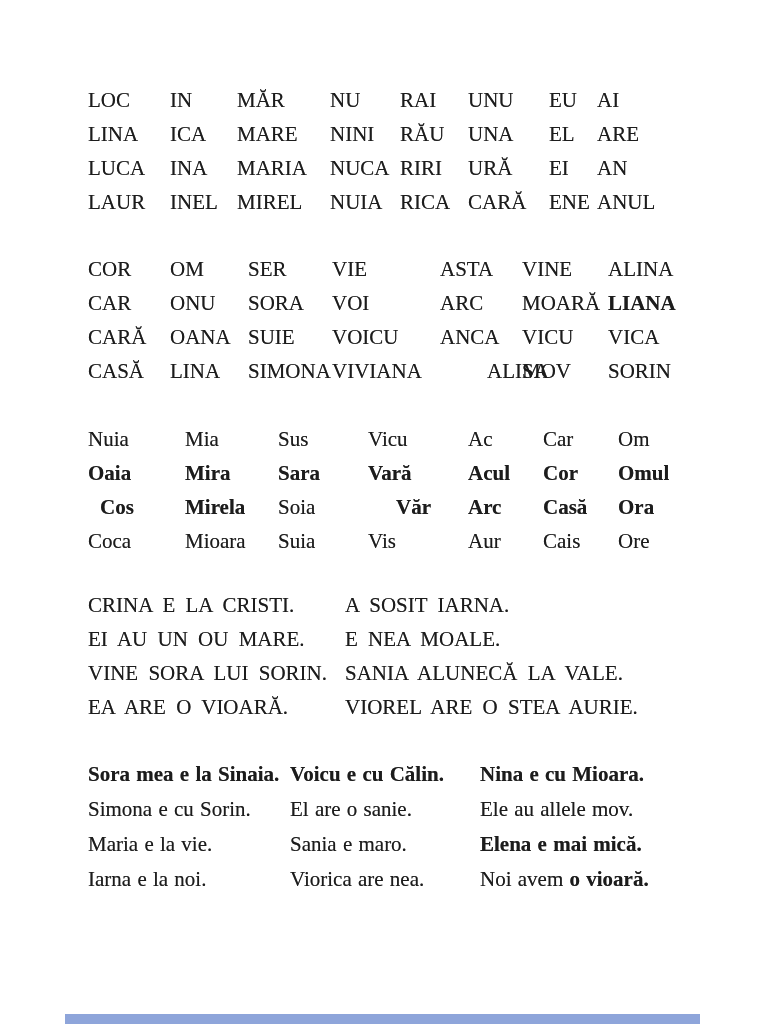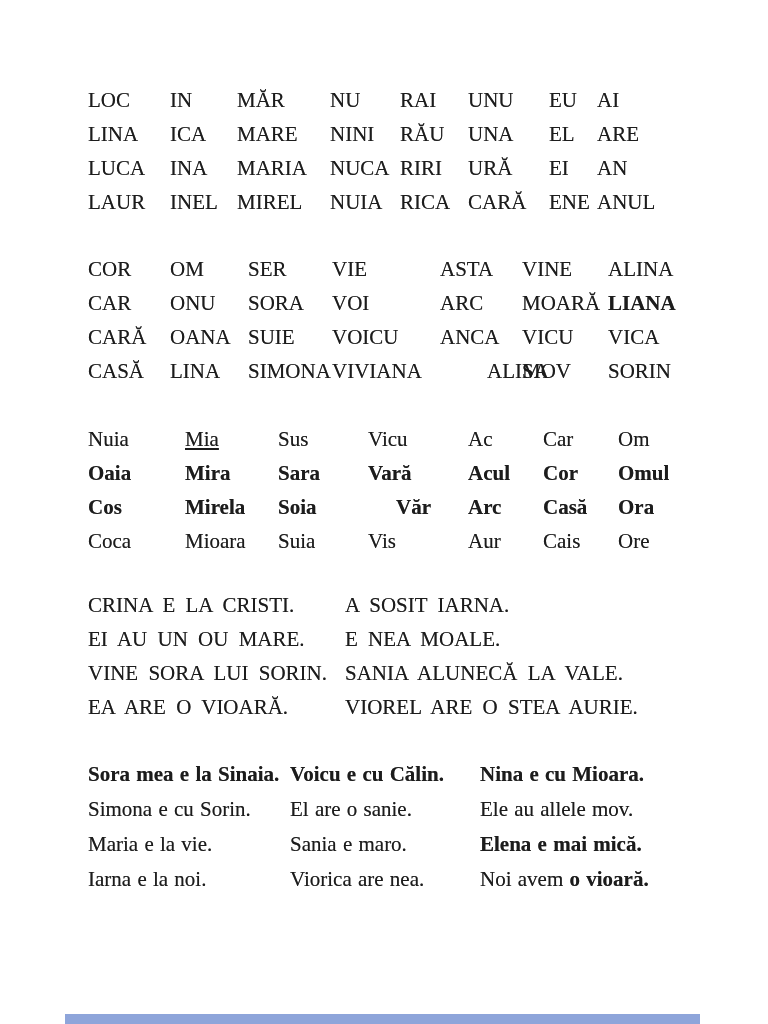--- a/index.html
+++ b/index.html
@@ -124,40 +124,40 @@
         <span class="cell" style="left: 244px;"><span style="font-weight: 400;">VIVIANA</span></span>
         <span class="cell" style="left: 352px; margin-left: 47px;"><span style="font-weight: 400;">ALISA</span></span>
         <span class="cell" style="left: 434px;"><span style="font-weight: 400;">MOV</span></span>
         <span class="cell" style="left: 520px;"><span style="font-weight: 400;">SORIN</span></span>
       </div>
     </div>
 
   <div class="word-grid" style="top: 422px; left: 88px; font-size: 21px; word-spacing: 0px; color: rgb(28, 28, 28);">
       <div class="grid-row" style="height: 34px; line-height: 34px;">
         <span class="cell" style="left: 0px;"><span style="font-weight: 400;">Nuia</span></span>
-        <span class="cell" style="left: 97px; text-decoration: underline;"><span style="font-weight: 400;">Mia</span></span>
+        <span class="cell" style="left: 97px;"><span style="font-weight: 400;">Mia</span></span>
         <span class="cell" style="left: 190px;"><span style="font-weight: 400;">Sus</span></span>
         <span class="cell" style="left: 280px;"><span style="font-weight: 400;">Vicu</span></span>
         <span class="cell" style="left: 380px;"><span style="font-weight: 400;">Ac</span></span>
         <span class="cell" style="left: 455px;"><span style="font-weight: 400;">Car</span></span>
         <span class="cell" style="left: 530px;"><span style="font-weight: 400;">Om</span></span>
       </div>
       <div class="grid-row" style="height: 34px; line-height: 34px;">
         <span class="cell" style="left: 0px;"><span style="font-weight: 700;">Oaia</span></span>
         <span class="cell" style="left: 97px;"><span style="font-weight: 700;">Mira</span></span>
         <span class="cell" style="left: 190px;"><span style="font-weight: 700;">Sara</span></span>
         <span class="cell" style="left: 280px;"><span style="font-weight: 700;">Vară</span></span>
         <span class="cell" style="left: 380px;"><span style="font-weight: 700;">Acul</span></span>
         <span class="cell" style="left: 455px;"><span style="font-weight: 700;">Cor</span></span>
         <span class="cell" style="left: 530px;"><span style="font-weight: 700;">Omul</span></span>
       </div>
       <div class="grid-row" style="height: 34px; line-height: 34px;">
-        <span class="cell" style="left: 0px;"><span style="font-weight: 700;">Cos</span></span>
+        <span class="cell" style="left: 0px;"><span style="font-weight: 700; margin-left: 12px;">Cos</span></span>
         <span class="cell" style="left: 97px;"><span style="font-weight: 700;">Mirela</span></span>
-        <span class="cell" style="left: 190px;"><span style="font-weight: 700;">Soia</span></span>
+        <span class="cell" style="left: 190px;"><span style="font-weight: 400;">Soia</span></span>
         <span class="cell" style="left: 296px; margin-left: 12px;"><span style="font-weight: 700;">Văr</span></span>
         <span class="cell" style="left: 380px;"><span style="font-weight: 700;">Arc</span></span>
         <span class="cell" style="left: 455px;"><span style="font-weight: 700;">Casă</span></span>
         <span class="cell" style="left: 530px;"><span style="font-weight: 700;">Ora</span></span>
       </div>
       <div class="grid-row" style="height: 34px; line-height: 34px;">
         <span class="cell" style="left: 0px; font-family: Liberation Serif, serif;"><span style="font-weight: 400;">Coca</span></span>
         <span class="cell" style="left: 97px;"><span style="font-weight: 400;">Mioara</span></span>
         <span class="cell" style="left: 190px;"><span style="font-weight: 400;">Suia</span></span>
         <span class="cell" style="left: 280px;"><span style="font-weight: 400;">Vis</span></span>

